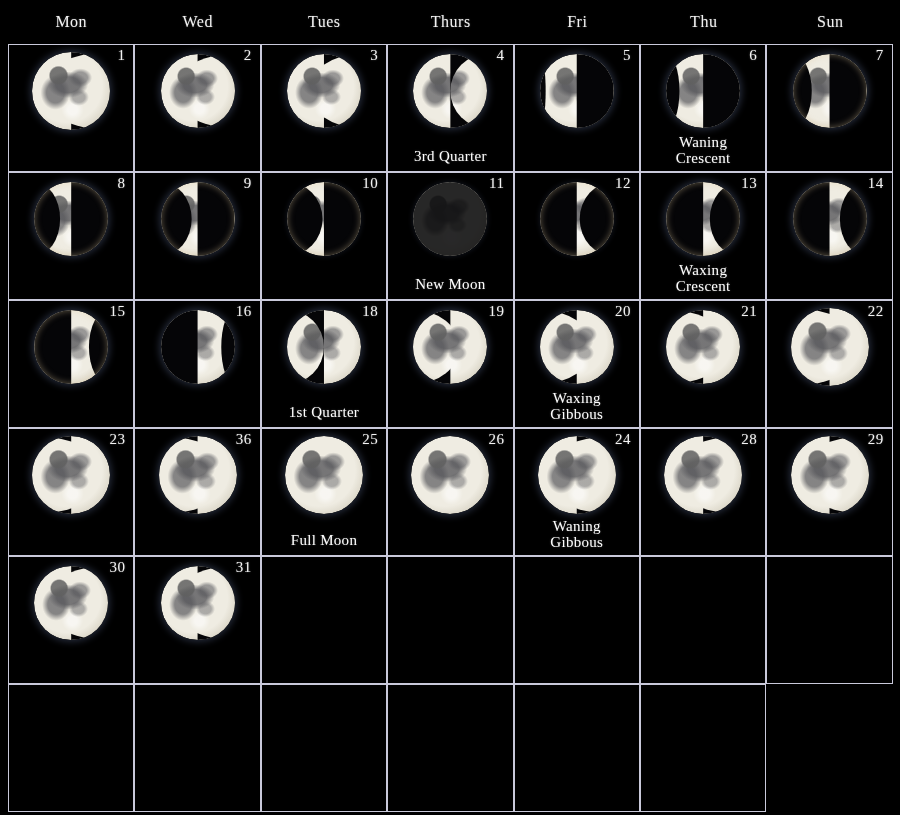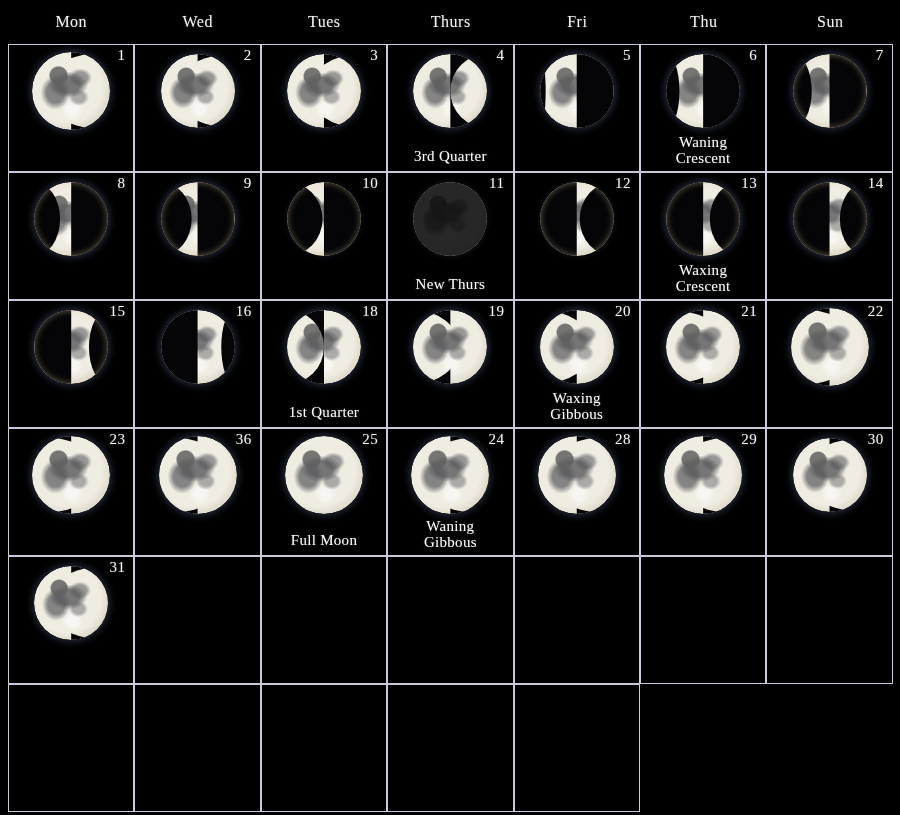--- a/index.html
+++ b/index.html
@@ -216,21 +216,21 @@
         </div>
       </div>
       <div class="cell r2">
         <div class="daynum">11</div>
         <div class="moonwrap">
           <div class="moon" style="box-shadow: rgba(90, 105, 150, 0.18) 0px 0px 5px 1px;">
             <div class="disc"></div>
             <div class="shade sh-full"></div>
           </div>
         </div>
-        <div class="phaselabel one-line">New Thurs</div>
+        <div class="phaselabel one-line">New Moon</div>
       </div>
       <div class="cell r2">
         <div class="daynum">12</div>
         <div class="moonwrap">
           <div class="moon" style="box-shadow: rgba(90, 105, 150, 0.18) 0px 0px 5px 1px;">
             <div class="disc"></div>
             <div class="shade" style="clip-path: inset(0px 50% 0px 0px);"></div>
             <div class="shade" style="border-radius: 50%; inset: 0px; clip-path: ellipse(46% 50% at 100% 50%); background: rgb(5, 5, 7); width: auto;"></div>
             <div class="limb warm"></div>
           </div>
@@ -355,20 +355,28 @@
         </div>
       </div>
       <div class="cell r4">
         <div class="daynum">25</div>
         <div class="moonwrap big">
           <div class="moon">
             <div class="disc"></div>
           </div>
         </div>
         <div class="phaselabel one-line">Full Moon</div>
+      </div>
+      <div class="cell r4">
+        <div class="daynum">26</div>
+        <div class="moonwrap big">
+          <div class="moon">
+            <div class="disc"></div>
+          </div>
+        </div>
       </div>
       <div class="cell r4">
         <div class="daynum">24</div>
         <div class="moonwrap big">
           <div class="moon">
             <div class="disc"></div>
             <div class="shade" style="clip-path: inset(0px 0px 0px 50%);"></div>
             <div class="disc" style="clip-path: ellipse(99% 50% at 100% 50%);"></div>
           </div>
         </div>

